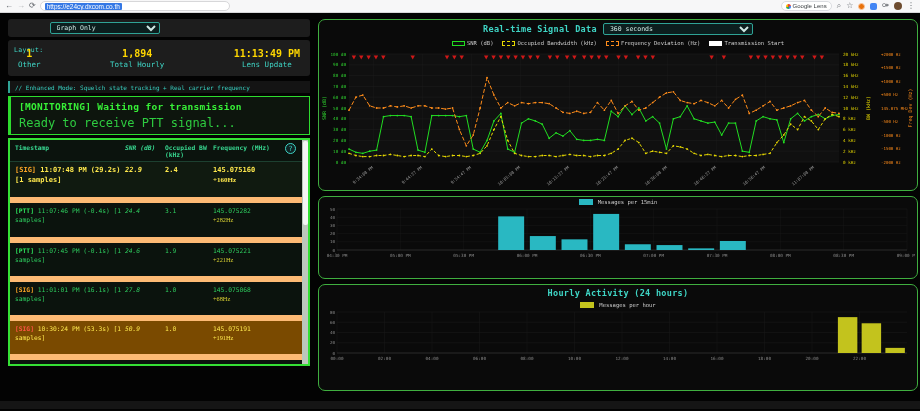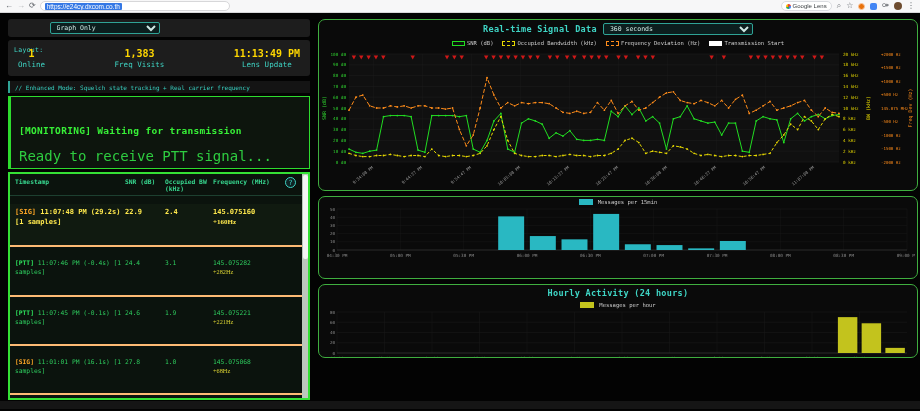--- a/index.html
+++ b/index.html
@@ -40,32 +40,32 @@
   .stats { height:36px; display:flex; justify-content:space-between; align-items:center; padding:2px 10px; margin-bottom:5px; }
   .stat { text-align:center; }
   .stat .v { color:#ffd700; font-size:10px; font-weight:bold; }
   .stat .k { color:#3fd6c6; font-size:7.5px; margin-top:1px; }
 
   .note { height:12px; background:#141414; border-left:2px solid #2fa396; color:#38cfc0;
           font-size:6px; display:flex; align-items:center; padding:0 5px; margin:4px 0 3px 0; }
 
   .monitor { background:#0d150d; border:1px solid #2edc2e; border-left:3px solid #2edc2e;
              padding:4px 8px; margin-bottom:3px; }
-  .monitor .l1 { color:#37f037; font-size:9.5px; font-weight:bold; letter-spacing:.3px;margin-top:24px; }
-  .monitor .l2 { color:#2ecc40; font-size:14px; margin-top:12px; }
+  .monitor .l1 { color:#37f037; font-size:9.5px; font-weight:bold; letter-spacing:.3px; }
+  .monitor .l2 { color:#2ecc40; font-size:12px; margin-top:4px; }
 
   
   .sigtable { position:relative; border:2px solid #35e035; background:#0b130d; height:228px; overflow:hidden; }
   .thead { display:flex; color:#38d890; font-size:6.3px; font-weight:bold; padding:4px 3px 3px 5px;
            border-bottom:1px solid #1d4030; }
-  .c-ts{ width:110px; } .c-snr{ width:40px; } .c-bw{ width:48px; } .c-fq{ width:80px; }
+  .c-ts{ width:110px; } .c-snr{ width:40px;font-style:italic; } .c-bw{ width:48px; } .c-fq{ width:80px; }
   .help-btn { position:absolute; right:12px; top:3px; width:11px; height:11px; border-radius:50%;
               border:1px solid #3fd6c6; color:#3fd6c6; font-size:7px; display:flex; align-items:center;
               justify-content:center; background:#0f2424; }
-  .trow { display:flex; font-size:6.3px; color:#2ecc5e; padding:3px 3px 18px 5px; border-bottom:2px solid #fdba74; line-height:1.45;margin-top:8px; }
+  .trow { display:flex; font-size:6.3px; color:#2ecc5e; padding:3px 3px 12px 5px; border-bottom:6px solid #fdba74; line-height:1.45; }
   .trow .tag { font-weight:bold; }
   .t-PTT { color:#2ee65e; } .t-SIG { color:#ffa726; }
   .off { color:#d9d133;font-family:Liberation Serif, serif; }
   .trow.latest { color:#ffe94d; font-weight:bold; font-size:7px; background:#101a10; }
   .trow.latest .off { color:#ffe94d; }
   .trow.alert { background:#7a4a00; color:#ffe94d; }
   .trow.alert .tag { color:#ff5544; }
   .trow.alert .off { color:#ffe94d; }
   .scrollbar { position:absolute; right:0; top:0; bottom:0; width:6px; background:#bcc7bc; }
   .scroll-thumb { position:absolute; top:1px; left:0.5px; width:5px; height:84px; background:#f4f4f4; border-radius:2px; }
@@ -119,25 +119,25 @@
 
       <div class="lbl-row panel-dark">
         <span class="tlabel teal">Layout:</span>
         <select style="width:110px"><option>Graph Only</option></select>
       </div>
 
 
       <div class="stats panel-dark">
         <div class="stat">
           <div class="v">1</div>
-          <div class="k">Online</div>
+          <div class="k">Other</div>
         </div>
         <div class="stat">
-          <div class="v">1,383</div>
-          <div class="k">Freq Visits</div>
+          <div class="v">1,894</div>
+          <div class="k">Total Hourly</div>
         </div>
         <div class="stat">
           <div class="v">11:13:49 PM</div>
           <div class="k">Lens Update</div>
         </div>
       </div>
 
 
       <div class="note">// Enhanced Mode: Squelch state tracking + Real carrier frequency</div>
 
@@ -597,21 +597,21 @@
             <rect x="210.85000000000002" y="30.060000000000002" width="25.966666666666665" height="13.94" fill="#29b8c2"></rect>
             <rect x="242.51666666666668" y="33.34" width="25.966666666666665" height="10.66" fill="#29b8c2"></rect>
             <rect x="274.18333333333334" y="7.920000000000002" width="25.966666666666665" height="36.08" fill="#29b8c2"></rect>
             <rect x="305.84999999999997" y="38.26" width="25.966666666666665" height="5.74" fill="#29b8c2"></rect>
             <rect x="337.51666666666665" y="39.08" width="25.966666666666665" height="4.92" fill="#29b8c2"></rect>
             <rect x="369.18333333333334" y="42.36" width="25.966666666666665" height="1.64" fill="#29b8c2"></rect>
             <rect x="400.84999999999997" y="34.980000000000004" width="25.966666666666665" height="9.02" fill="#29b8c2"></rect>
           </svg>
       </div>
 
-      <div class="gpanel" style="height:74px">
+      <div class="gpanel" style="height:107px">
         <div class="gpanel-head" style="height:15px">
           <span class="gtitle">Hourly Activity (24 hours)</span>
         </div>
         <div class="legend-sm">
           <span class="sw sw-yel"></span>
           <span>Messages per hour</span>
         </div>
         <svg id="barH-svg" width="596" height="55" viewBox="0 0 596 55">
             <line x1="18" y1="44" x2="588" y2="44" stroke="#1f1f1f" stroke-width="0.4"></line>
             <text x="16" y="45.5" font-size="4.2" fill="#8a8a8a" text-anchor="end" font-family="DejaVu Sans Mono, monospace">0</text>

